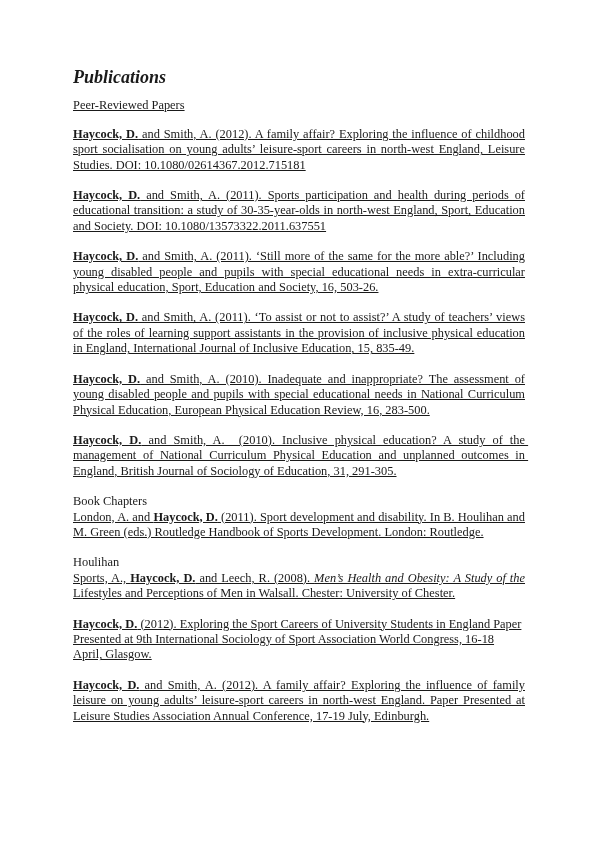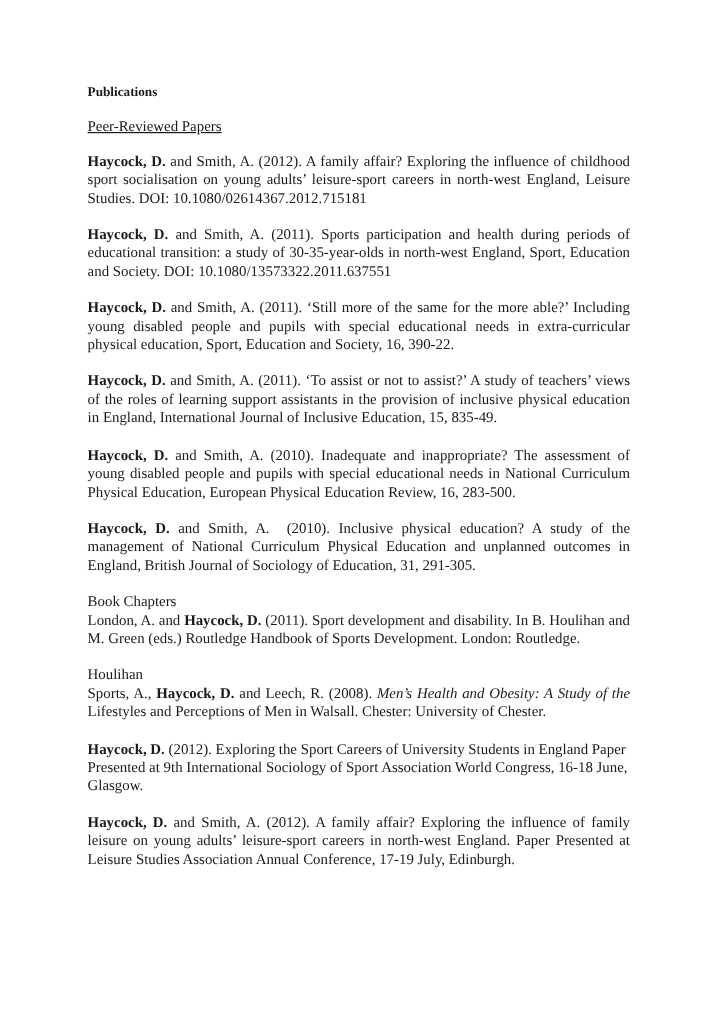--- a/index.html
+++ b/index.html
@@ -19,50 +19,52 @@
     }
     .page {
       position: absolute;
       left: 73px;
       top: 70px;
       width: 452px;
     }
     .title {
       font-weight: bold;
       margin: 0 0 13px 0;
-      font-size: 11px;
+      font-size: 18px;
+      font-style: italic;
     }
     .section-label {
       margin: 0;
     }
     .section-label.first {
       margin-bottom: 13px;
       text-decoration: underline;
     }
     .entry {
       margin: 0 0 15px 0;
       text-align: justify;
+      text-decoration: underline;
     }
     .author-bold { font-weight: bold; }
     .ital { font-style: italic; margin-top: 16px; }
   </style>
 </head>
 <body>
 
 <div class="page">
   <p class="title">Publications</p>
 
   <div>
     <p class="section-label first">Peer-Reviewed Papers</p>
 
     <p class="entry"><span></span><span class="author-bold">Haycock, D.</span><span> and Smith, A. (2012). A family affair? Exploring the influence of childhood sport socialisation on young adults’ leisure-sport careers in north-west England, Leisure Studies. DOI: 10.1080/02614367.2012.715181</span></p>
 
     <p class="entry"><span></span><span class="author-bold">Haycock, D.</span><span> and Smith, A. (2011). Sports participation and health during periods of educational transition: a study of 30-35-year-olds in north-west England, Sport, Education and Society. DOI: 10.1080/13573322.2011.637551</span></p>
 
-    <p class="entry"><span></span><span class="author-bold">Haycock, D.</span><span> and Smith, A. (2011). ‘Still more of the same for the more able?’ Including young disabled people and pupils with special educational needs in extra-curricular physical education, Sport, Education and Society, 16, 390-22.</span></p>
+    <p class="entry"><span></span><span class="author-bold">Haycock, D.</span><span> and Smith, A. (2011). ‘Still more of the same for the more able?’ Including young disabled people and pupils with special educational needs in extra-curricular physical education, Sport, Education and Society, 16, 503-26.</span></p>
 
     <p class="entry"><span></span><span class="author-bold">Haycock, D.</span><span> and Smith, A. (2011). ‘To assist or not to assist?’ A study of teachers’ views of the roles of learning support assistants in the provision of inclusive physical education in England, International Journal of Inclusive Education, 15, 835-49.</span></p>
 
     <p class="entry"><span></span><span class="author-bold">Haycock, D.</span><span> and Smith, A. (2010). Inadequate and inappropriate? The assessment of young disabled people and pupils with special educational needs in National Curriculum Physical Education, European Physical Education Review, 16, 283-500.</span></p>
 
     <p class="entry"><span></span><span class="author-bold">Haycock, D.</span><span style="white-space: pre-wrap;"> and Smith, A.  (2010). Inclusive physical education? A study of the management of National Curriculum Physical Education and unplanned outcomes in England, British Journal of Sociology of Education, 31, 291-305.</span></p>
   </div>
 
   <div>
     <p class="section-label">Book Chapters</p>
@@ -70,17 +72,17 @@
   </div>
 
   <div>
     <p class="section-label">Houlihan</p>
     <p class="entry"><span>Sports, A., </span><span class="author-bold">Haycock, D.</span><span> and Leech, R. (2008). </span><span class="ital">Men’s Health and Obesity: A Study of the</span><span> Lifestyles and Perceptions of Men in Walsall. Chester: University of Chester.</span></p>
   </div>
 
   <div>
 
 
-    <p class="entry" style="text-align:left;"><span></span><span class="author-bold">Haycock, D.</span><span> (2012). Exploring the Sport Careers of University Students in England Paper Presented at 9th International Sociology of Sport Association World Congress, 16-18 June, Glasgow.</span></p>
+    <p class="entry" style="text-align:left;"><span></span><span class="author-bold">Haycock, D.</span><span> (2012). Exploring the Sport Careers of University Students in England Paper Presented at 9th International Sociology of Sport Association World Congress, 16-18 April, Glasgow.</span></p>
 
     <p class="entry"><span></span><span class="author-bold">Haycock, D.</span><span> and Smith, A. (2012). A family affair? Exploring the influence of family leisure on young adults’ leisure-sport careers in north-west England. Paper Presented at Leisure Studies Association Annual Conference, 17-19 July, Edinburgh.</span></p>
   </div>
 </div>
 
 </body></html>

